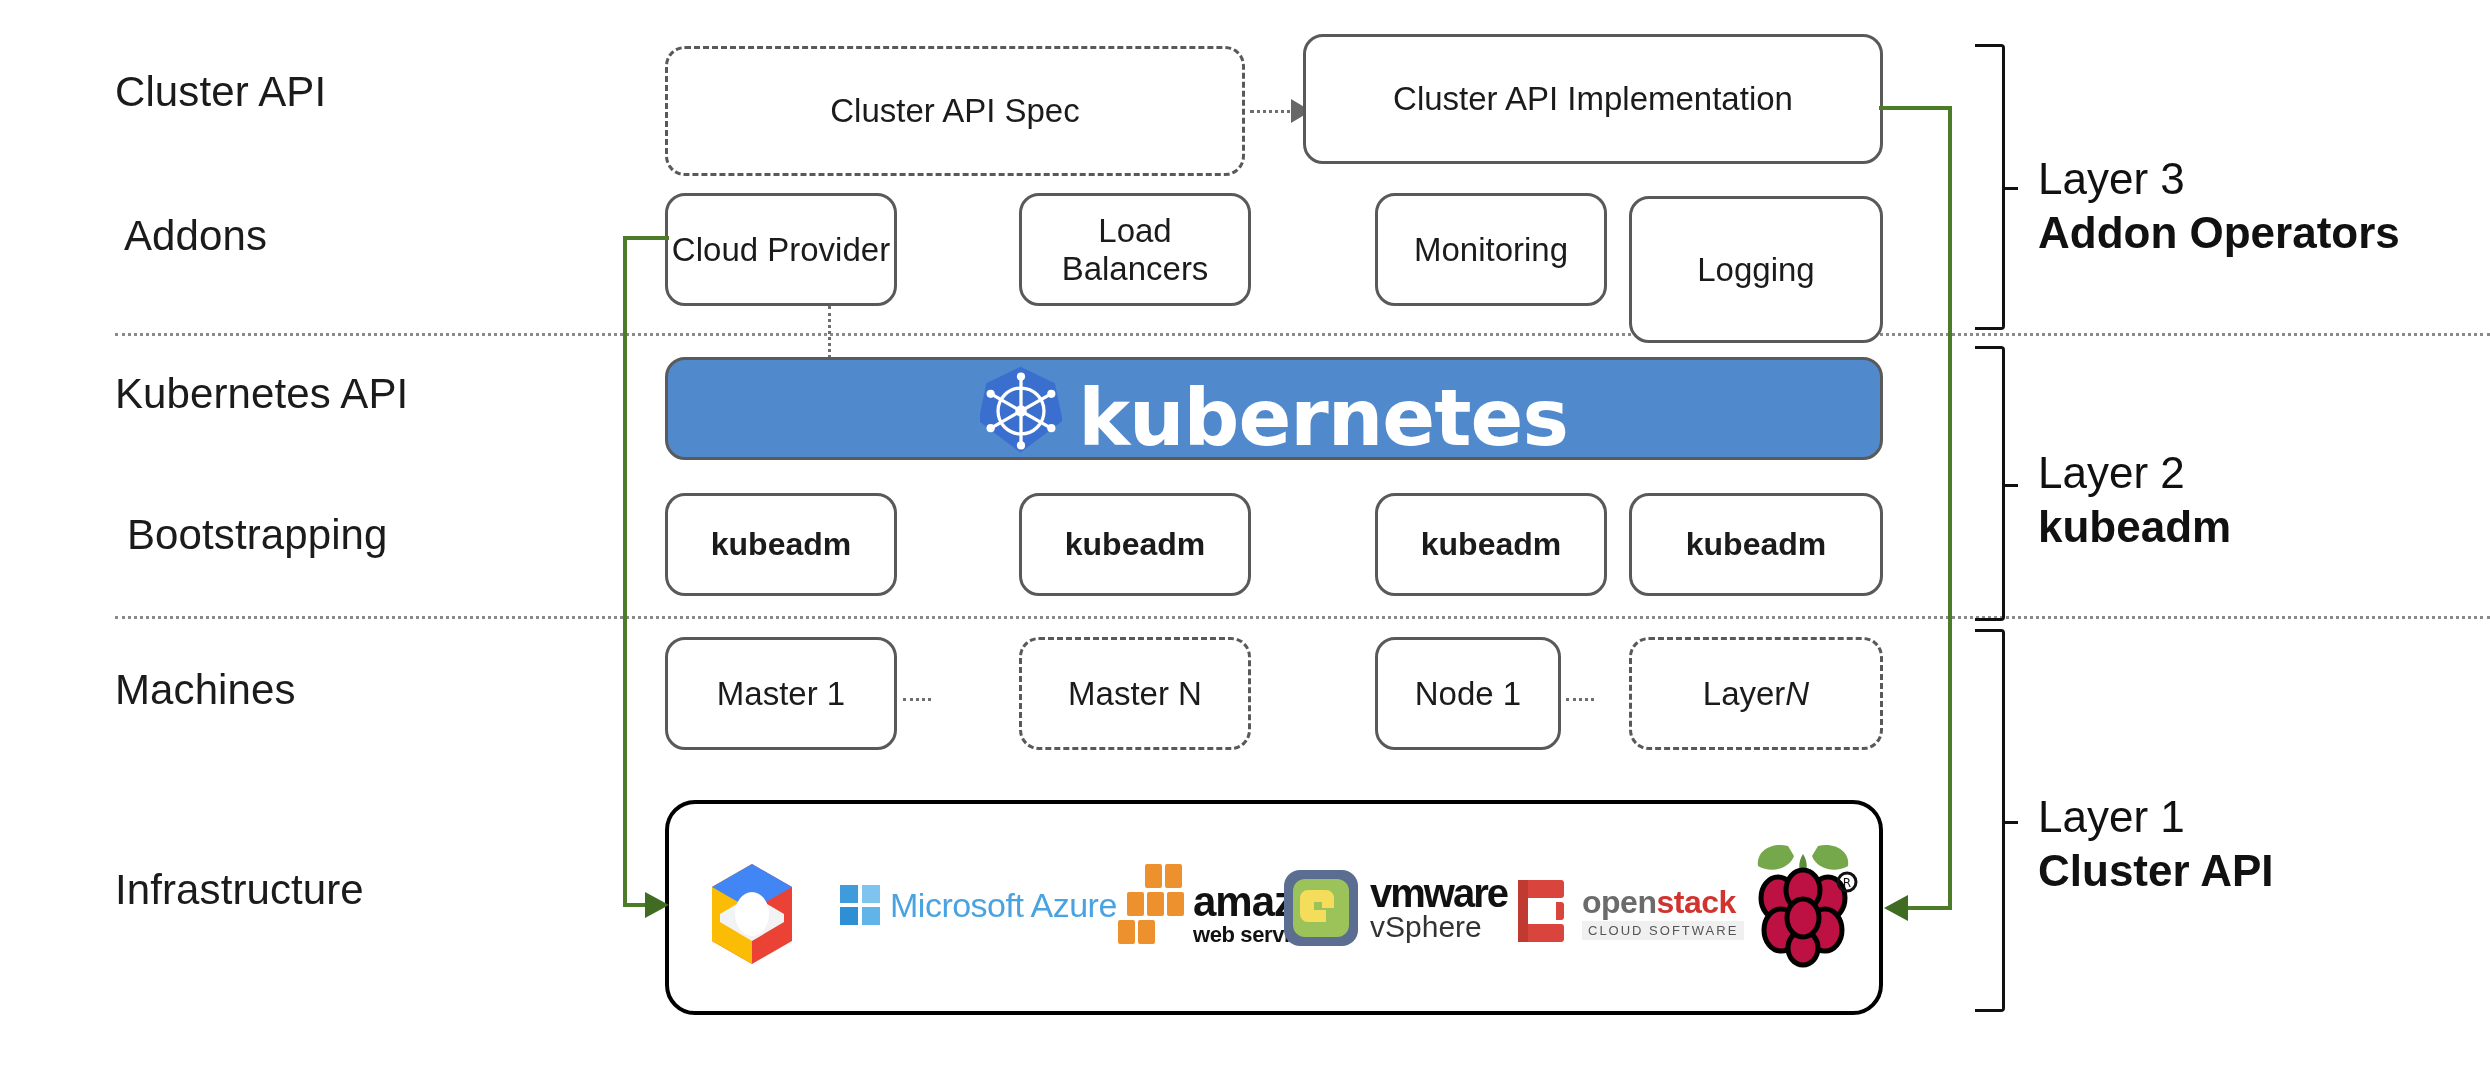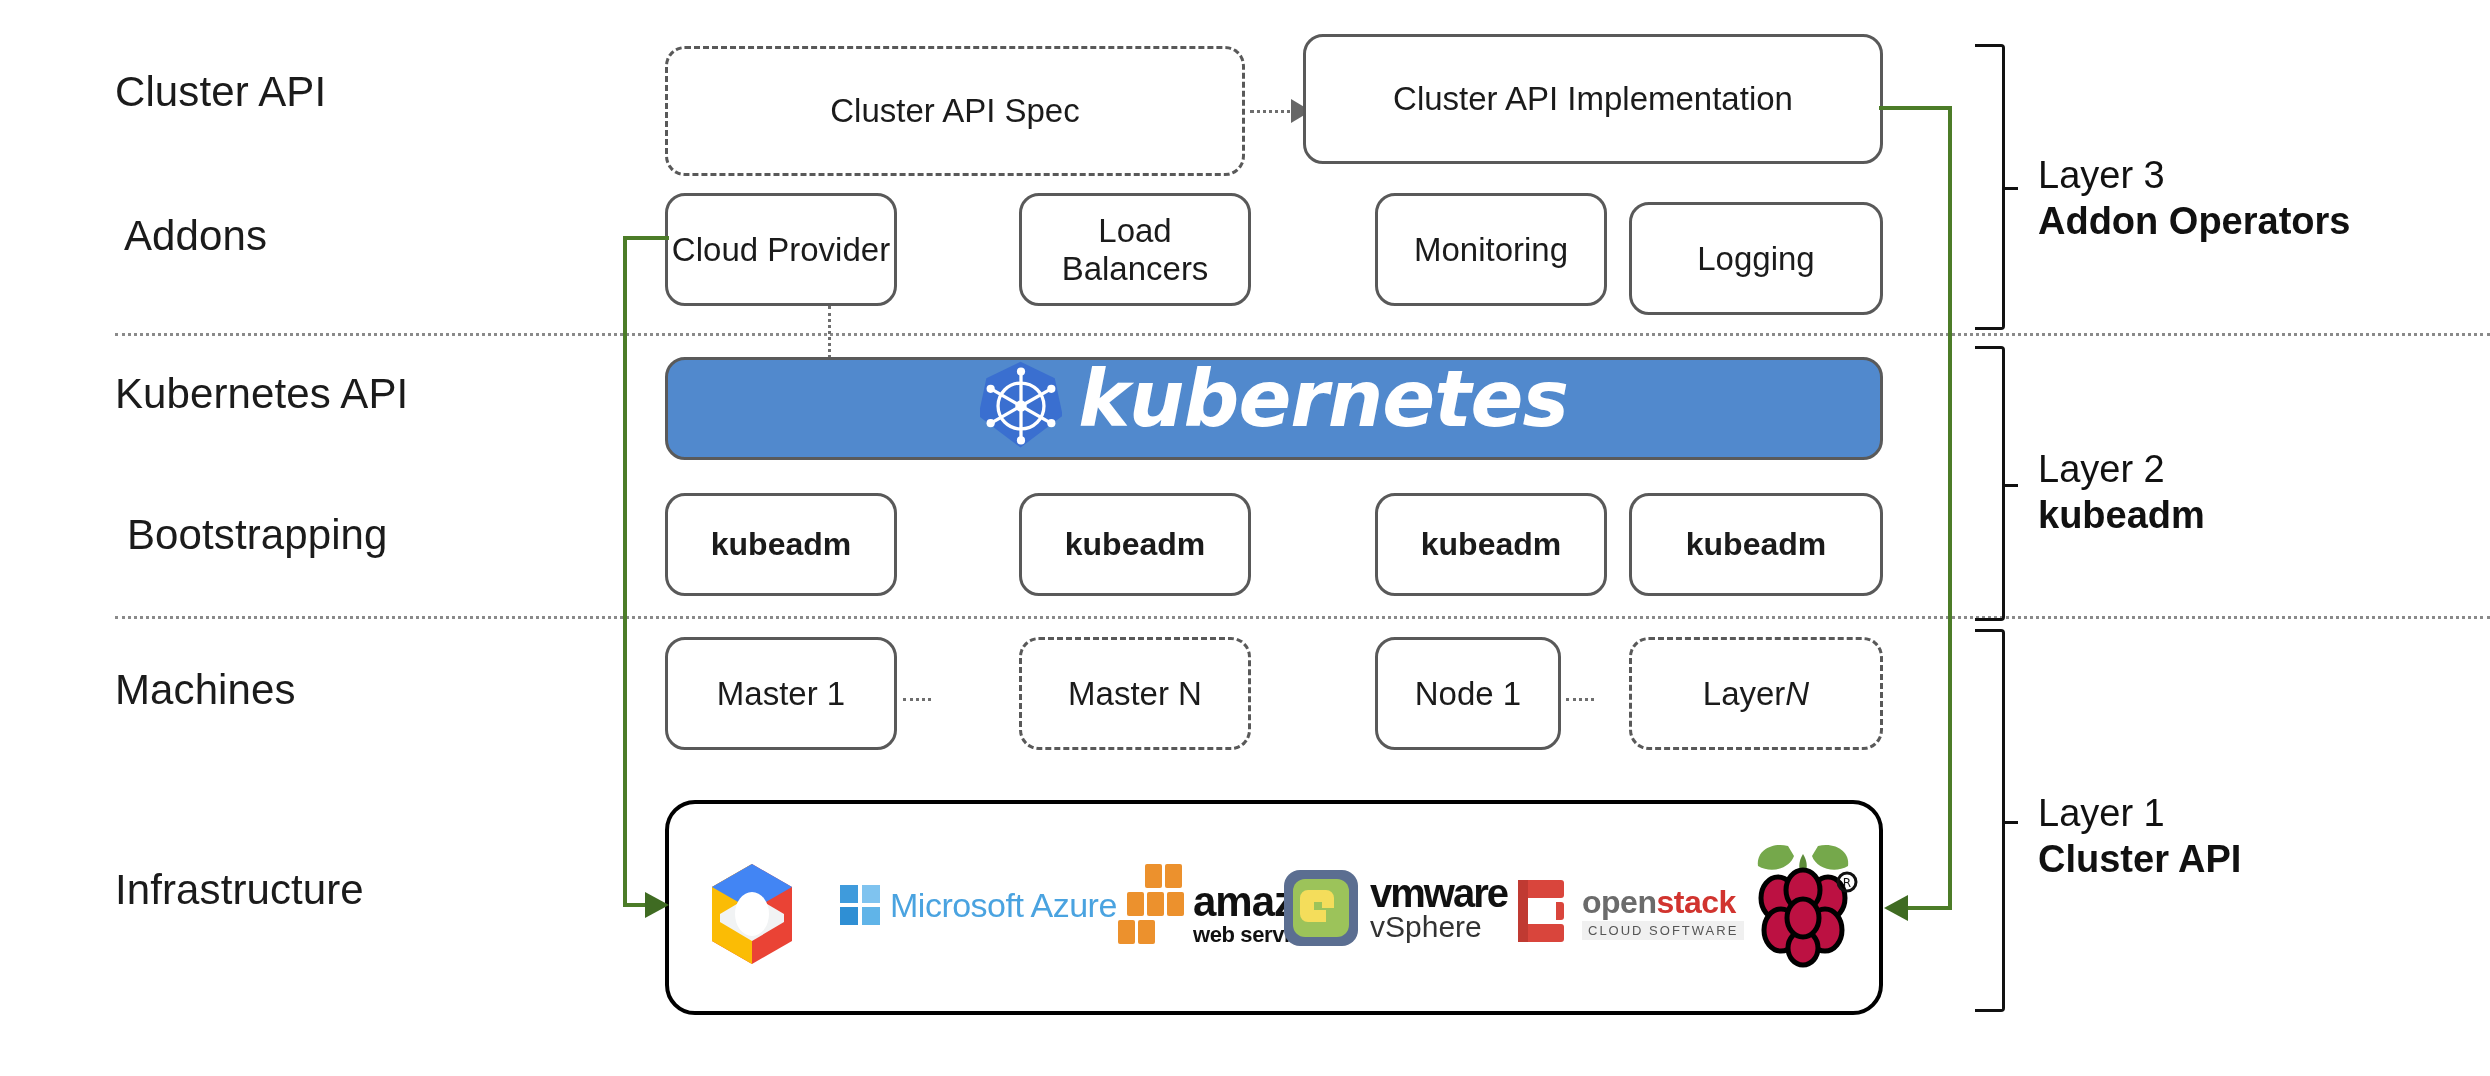--- a/index.html
+++ b/index.html
@@ -44,23 +44,22 @@
   .box.dashed{ border-style:dashed; }
   .box.bold{ font-weight:bold; font-size:32px; }
   .box.thick{ border-color:#000000; border-width:4px; border-radius:30px; }
 
   
   .k8s-bar{
     position:absolute;
     background:#5189cd;
     border:3px solid #5a5a5a;
     border-radius:20px;
-    display:flex; align-items:flex-start; justify-content:center;
+    display:flex; align-items:flex-end; justify-content:center;
     gap:16px;
-    font-style:italic;
   }
   .k8s-word{
     color:#ffffff;
     font-size:78px;
     font-weight:bold;
     letter-spacing:-1px;
     font-family:"DejaVu Sans", sans-serif;
     line-height:1;
   }
 
@@ -76,21 +75,21 @@
     content:"";
     position:absolute;
     right:-16px;
     top:50%;
     width:16px;
     height:0;
     border-top:3px solid #111;
   }
   .layer-text{
     position:absolute;
-    font-size:38px;
+    font-size:44px;
     line-height:1.22;
     color:#111;
     white-space:nowrap;
   }
   .layer-text .strong{ font-weight:bold; display:block; }
 
   
   .green{ position:absolute; background:#4c7c28; }
   .gv{ width:4px; }
   .gh{ height:4px; }
@@ -157,21 +156,21 @@
   <div class="box dashed" style="left:665px; top:46px; width:580px; height:130px;">Cluster API Spec</div>
 
   <div class="dotline-h" style="left:1250px; top:110px; width:48px;"></div>
   <div class="gray-arrow-right" style="left:1291px; top:99px;"></div>
 
   <div class="box" style="left:1303px; top:34px; width:580px; height:130px;">Cluster API Implementation</div>
 
   <div class="box" style="left:665px; top:193px; width:232px; height:113px;">Cloud Provider</div>
   <div class="box" style="left:1019px; top:193px; width:232px; height:113px;">Load Balancers</div>
   <div class="box" style="left:1375px; top:193px; width:232px; height:113px;">Monitoring</div>
-  <div class="box" style="left:1629px; top:202px; width:254px; height:113px;">Logging</div>
+  <div class="box" style="left:1629px; top:196px; width:254px; height:147px;">Logging</div>
 
   <div class="dotline-v" style="left:828px; top:306px; height:52px;"></div>
 
   <div class="k8s-bar" style="left:665px; top:357px; width:1218px; height:103px;">
     <svg width="82" height="92" viewBox="0 0 100 112">
       <polygon points="50,2 93,23 103,70 50,110 -3,70 7,23" fill="#3a6fd0" transform="scale(0.97) translate(1,0)"></polygon>
       <g fill="none" stroke="#ffffff" stroke-width="4">
         <circle cx="50" cy="56" r="28"></circle>
         <circle cx="50" cy="56" r="7" fill="#ffffff" stroke="none"></circle>
         <line x1="50" y1="56" x2="50" y2="16"></line>

